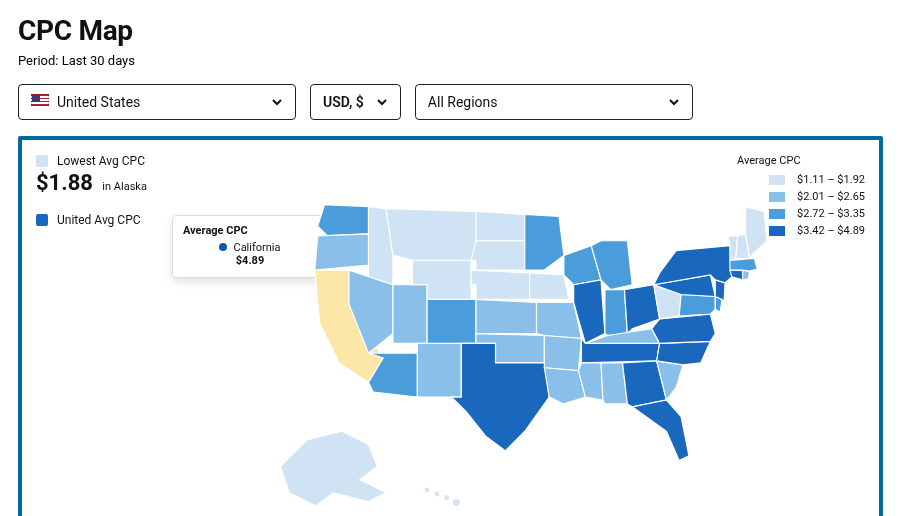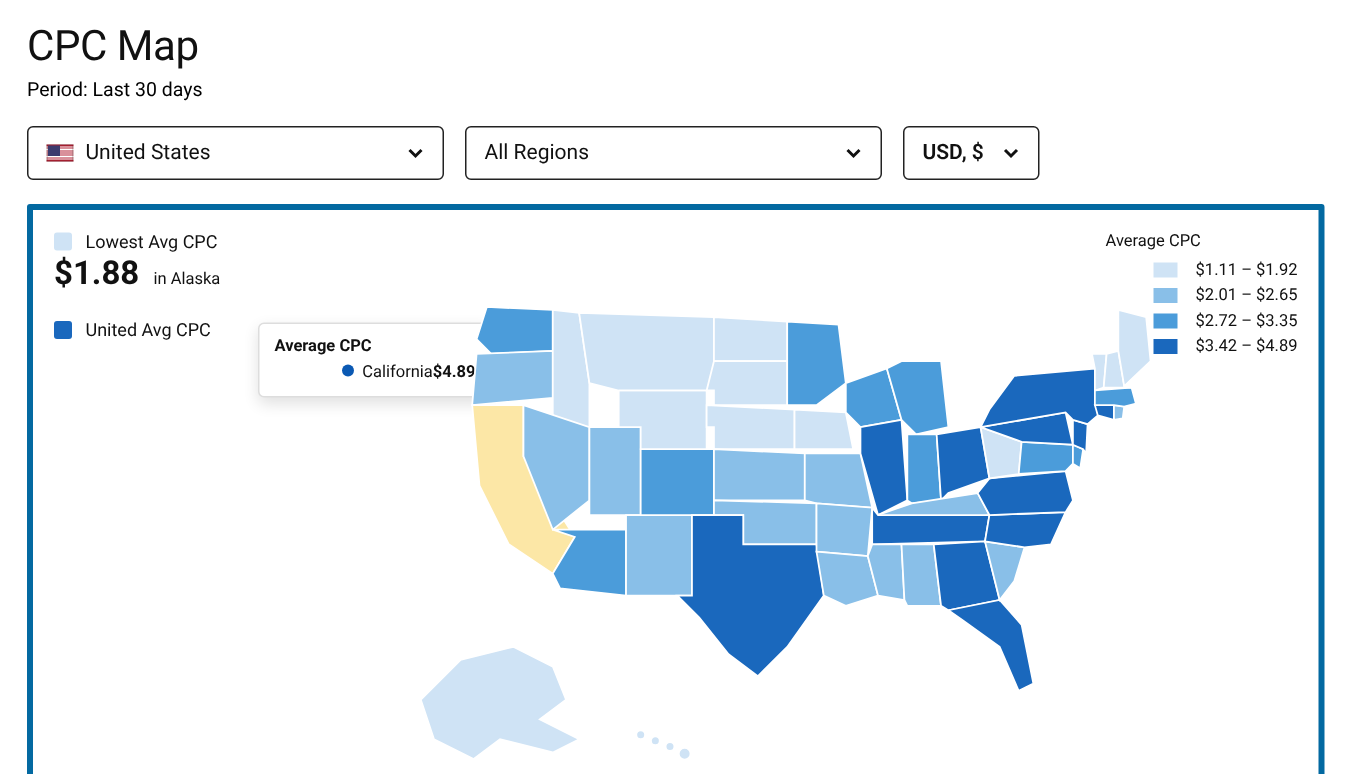--- a/index.html
+++ b/index.html
@@ -1,22 +1,22 @@
 <!DOCTYPE html>
 <html><head>
 <meta charset="utf-8">
 <style>
   * { box-sizing: border-box; margin: 0; padding: 0; }
   body { font-family: -apple-system, BlinkMacSystemFont, "Segoe UI", Roboto, Helvetica, Arial, sans-serif; background: #fff; color: #111; width: 901px; }
   .wrap { padding: 14px 18px 18px 18px; }
-  h1 { font-size: 28px; font-weight: 400; letter-spacing: -0.3px; }
+  h1 { font-size: 28px; font-weight: 700; letter-spacing: -0.3px; }
   .period { font-size: 13px; color: #000000; margin-top: 6px; }
   .controls { display: flex; gap: 14px; margin-top: 16px; align-items: center; }
   .select { border: 1px solid #222; border-radius: 4px; height: 36px; display: flex; align-items: center; justify-content: space-between; padding: 0 12px; font-size: 14px; cursor: pointer; background: #fff; }
-  .select .left { display: flex; align-items: center; gap: 8px; }
+  .select .left { display: flex; align-items: flex-start; gap: 8px; }
   .sel-country { width: 278px; }
   .sel-region  { width: 278px; }
   .sel-curr    { width: auto; padding: 0 12px; gap: 12px; font-weight: 600; }
   .flag { width: 18px; height: 12px; display: inline-block; position: relative; background: linear-gradient(to bottom,
       #b22234 0 7.7%, #fff 7.7% 15.4%, #b22234 15.4% 23.1%, #fff 23.1% 30.8%,
       #b22234 30.8% 38.5%, #fff 38.5% 46.2%, #b22234 46.2% 53.8%, #fff 53.8% 61.5%,
       #b22234 61.5% 69.2%, #fff 69.2% 76.9%, #b22234 76.9% 84.6%, #fff 84.6% 92.3%, #b22234 92.3% 100%);
       border:1px solid rgba(0,0,0,0.15);
   }
   .flag::before { content:""; position:absolute; left:0; top:0; width:8px; height:7px; background:#3c3b6e; }
@@ -26,21 +26,21 @@
 
   .panel { border:4px solid #0369a1; border-radius:2px; margin-top:16px; padding:12px 14px 14px 14px; position:relative; height:444px; }
   .stats { position:absolute; left:14px; top:14px; font-size:12px; color:#111; }
   .sw { display:inline-block; width:12px; height:12px; vertical-align:-2px; margin-right:6px; border-radius:2px; }
   .stat-block { margin-bottom:18px; }
   .stat-value { font-size:22px; font-weight:700; margin-top:2px; }
   .stat-value .where { font-size:11px; font-weight:400; margin-left:4px;margin-top:16px; }
 
   .tooltip { position:absolute; left:150px; top:75px; width:156px; background:#fff; border:1px solid #ddd; border-radius:4px; box-shadow:0 4px 10px rgba(0,0,0,0.12); padding:8px 10px 10px 10px; font-size:11px; }
   .tooltip .tt-title { font-weight:700; margin-bottom:4px; }
-  .tooltip .tt-row { display:flex; align-items:center; justify-content:flex-end; }
+  .tooltip .tt-row { display:flex; align-items:center; justify-content:flex-start;flex-direction:column; }
   .tooltip .dot { width:8px; height:8px; border-radius:50%; background:#0b59b3; display:inline-block; margin-right:6px; }
   .tooltip .tt-val { font-weight:700; }
 
   .legend { position:absolute; right:14px; top:14px; font-size:11px; }
   .legend .lg-title { font-weight:400; margin-bottom:6px; color:#111; }
   .legend .lg-row { display:flex; align-items:center; gap:6px; margin-bottom:4px;padding-left:32px; }
   .legend .lg-row .sw { width:16px; height:10px; border-radius:0; }
 
   .zoom { position:absolute; right:14px; bottom:14px; display:flex; }
   .zoom button { width:22px; height:22px; border:1px solid #aaa; background:#fff; font-size:14px; line-height:18px; cursor:pointer; }
@@ -70,32 +70,32 @@
       <span class="left">
         <span class="flag"></span>
         <span>United States</span>
       </span>
       <span class="chev">
           <svg viewBox="0 0 12 12">
             <path d="M2 4l4 4 4-4"></path>
           </svg>
         </span>
     </div>
-    <div class="select sel-region">
-      <span class="left">
-          <span>All Regions</span>
-        </span>
+    <div class="select sel-curr">
+      <span>USD, $</span>
       <span class="chev">
           <svg viewBox="0 0 12 12">
             <path d="M2 4l4 4 4-4"></path>
           </svg>
         </span>
     </div>
-    <div class="select sel-curr">
-      <span>USD, $</span>
+    <div class="select sel-region">
+      <span class="left">
+          <span>All Regions</span>
+        </span>
       <span class="chev">
           <svg viewBox="0 0 12 12">
             <path d="M2 4l4 4 4-4"></path>
           </svg>
         </span>
     </div>
   </div>
 
   <div class="panel">
 

